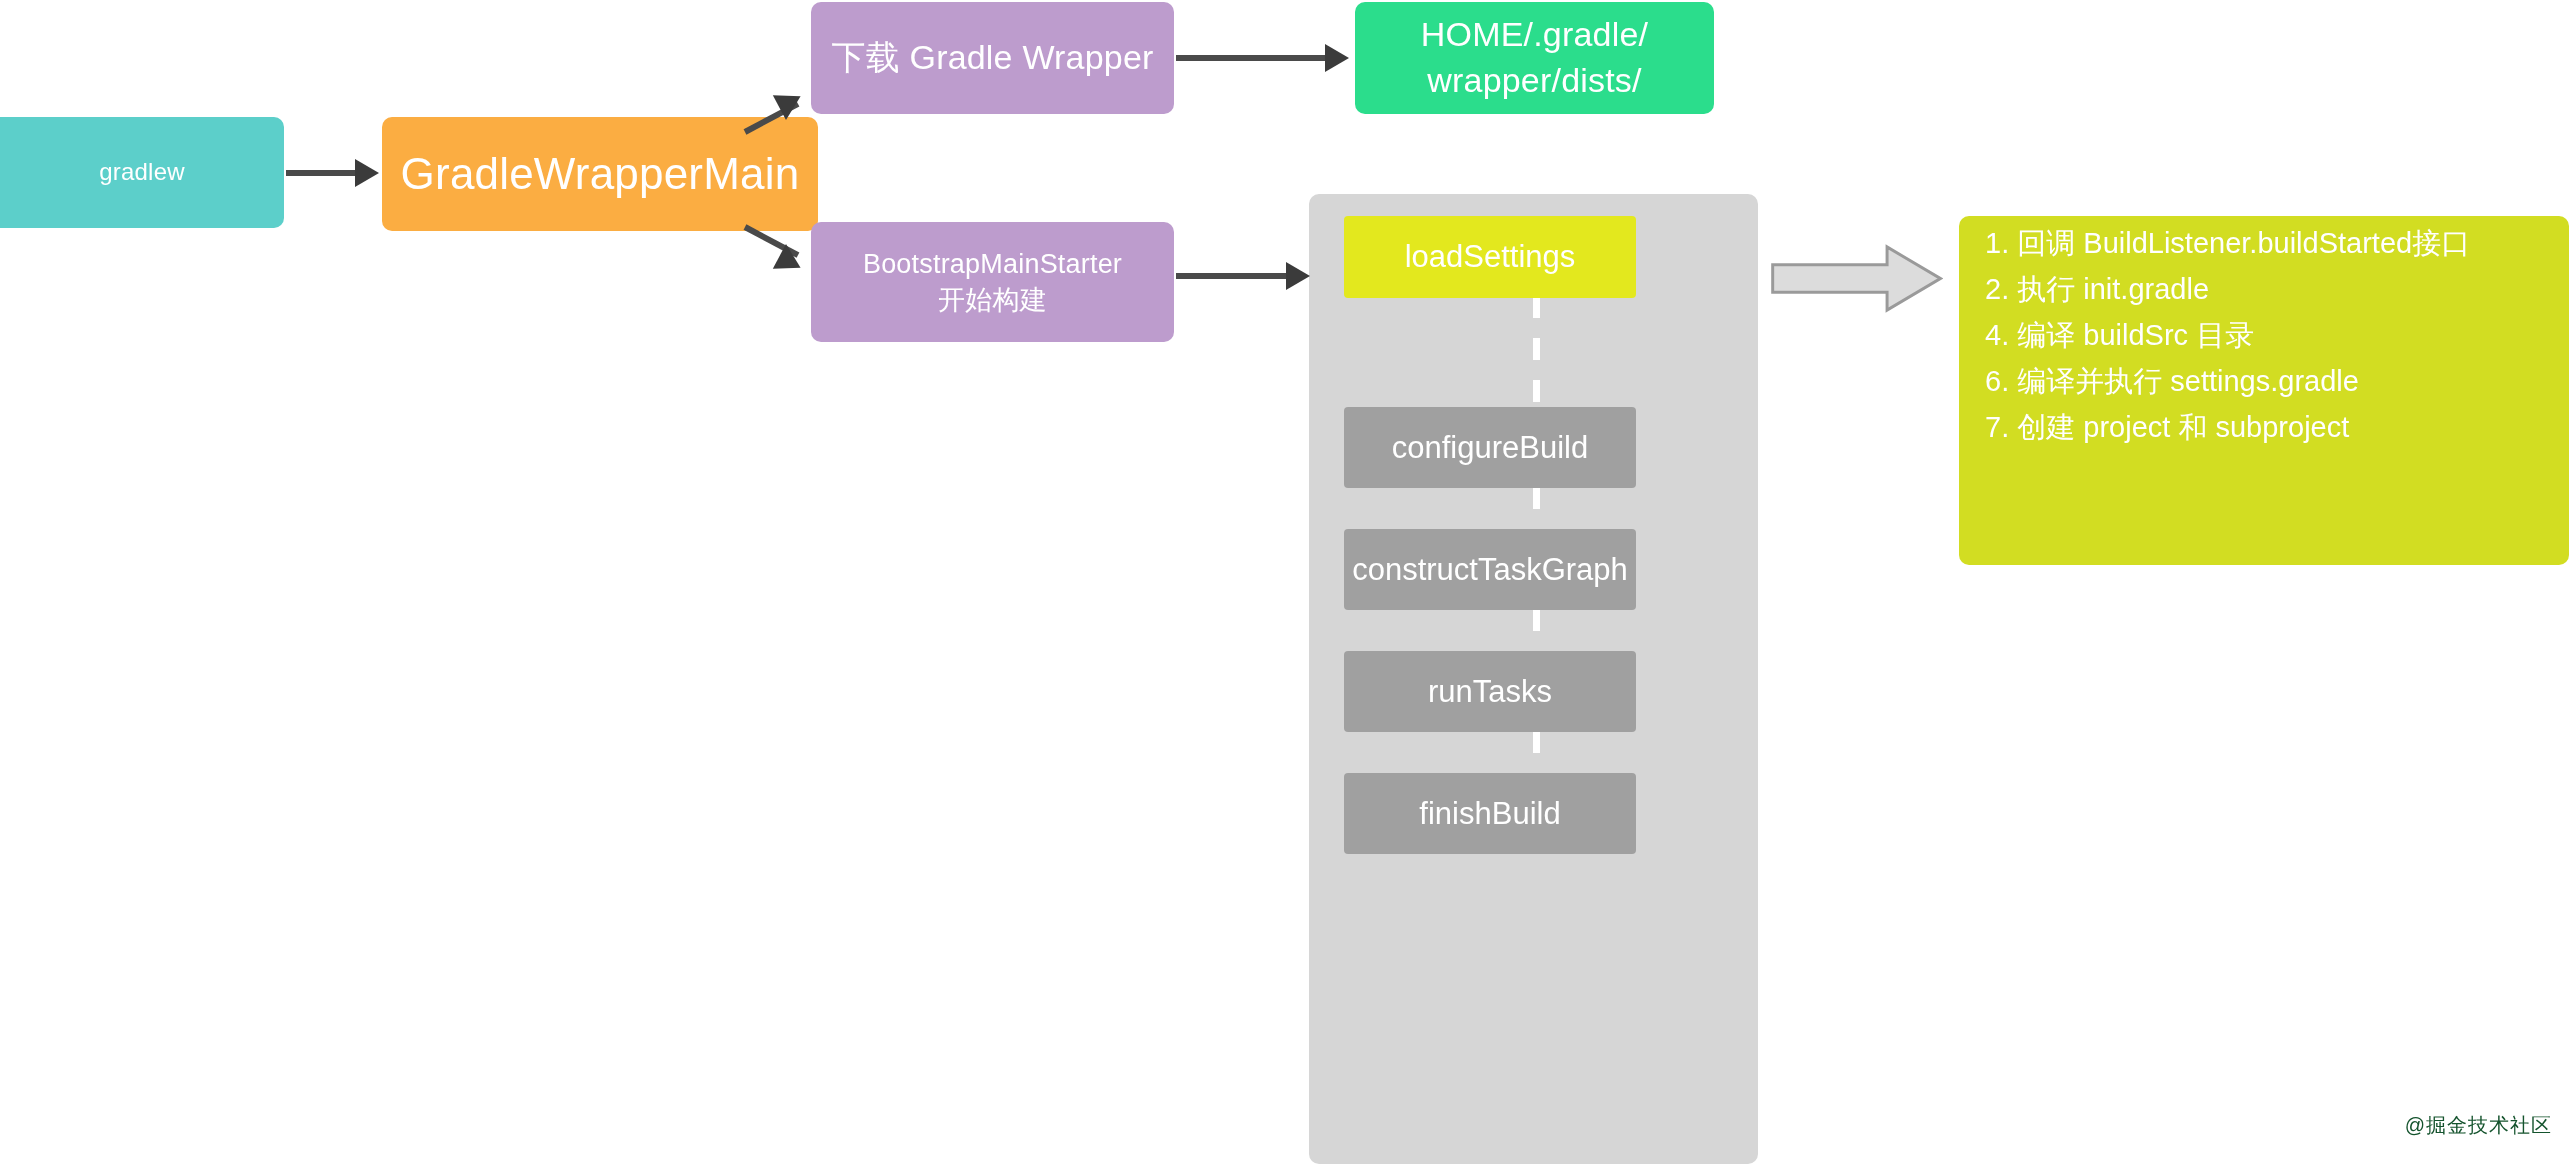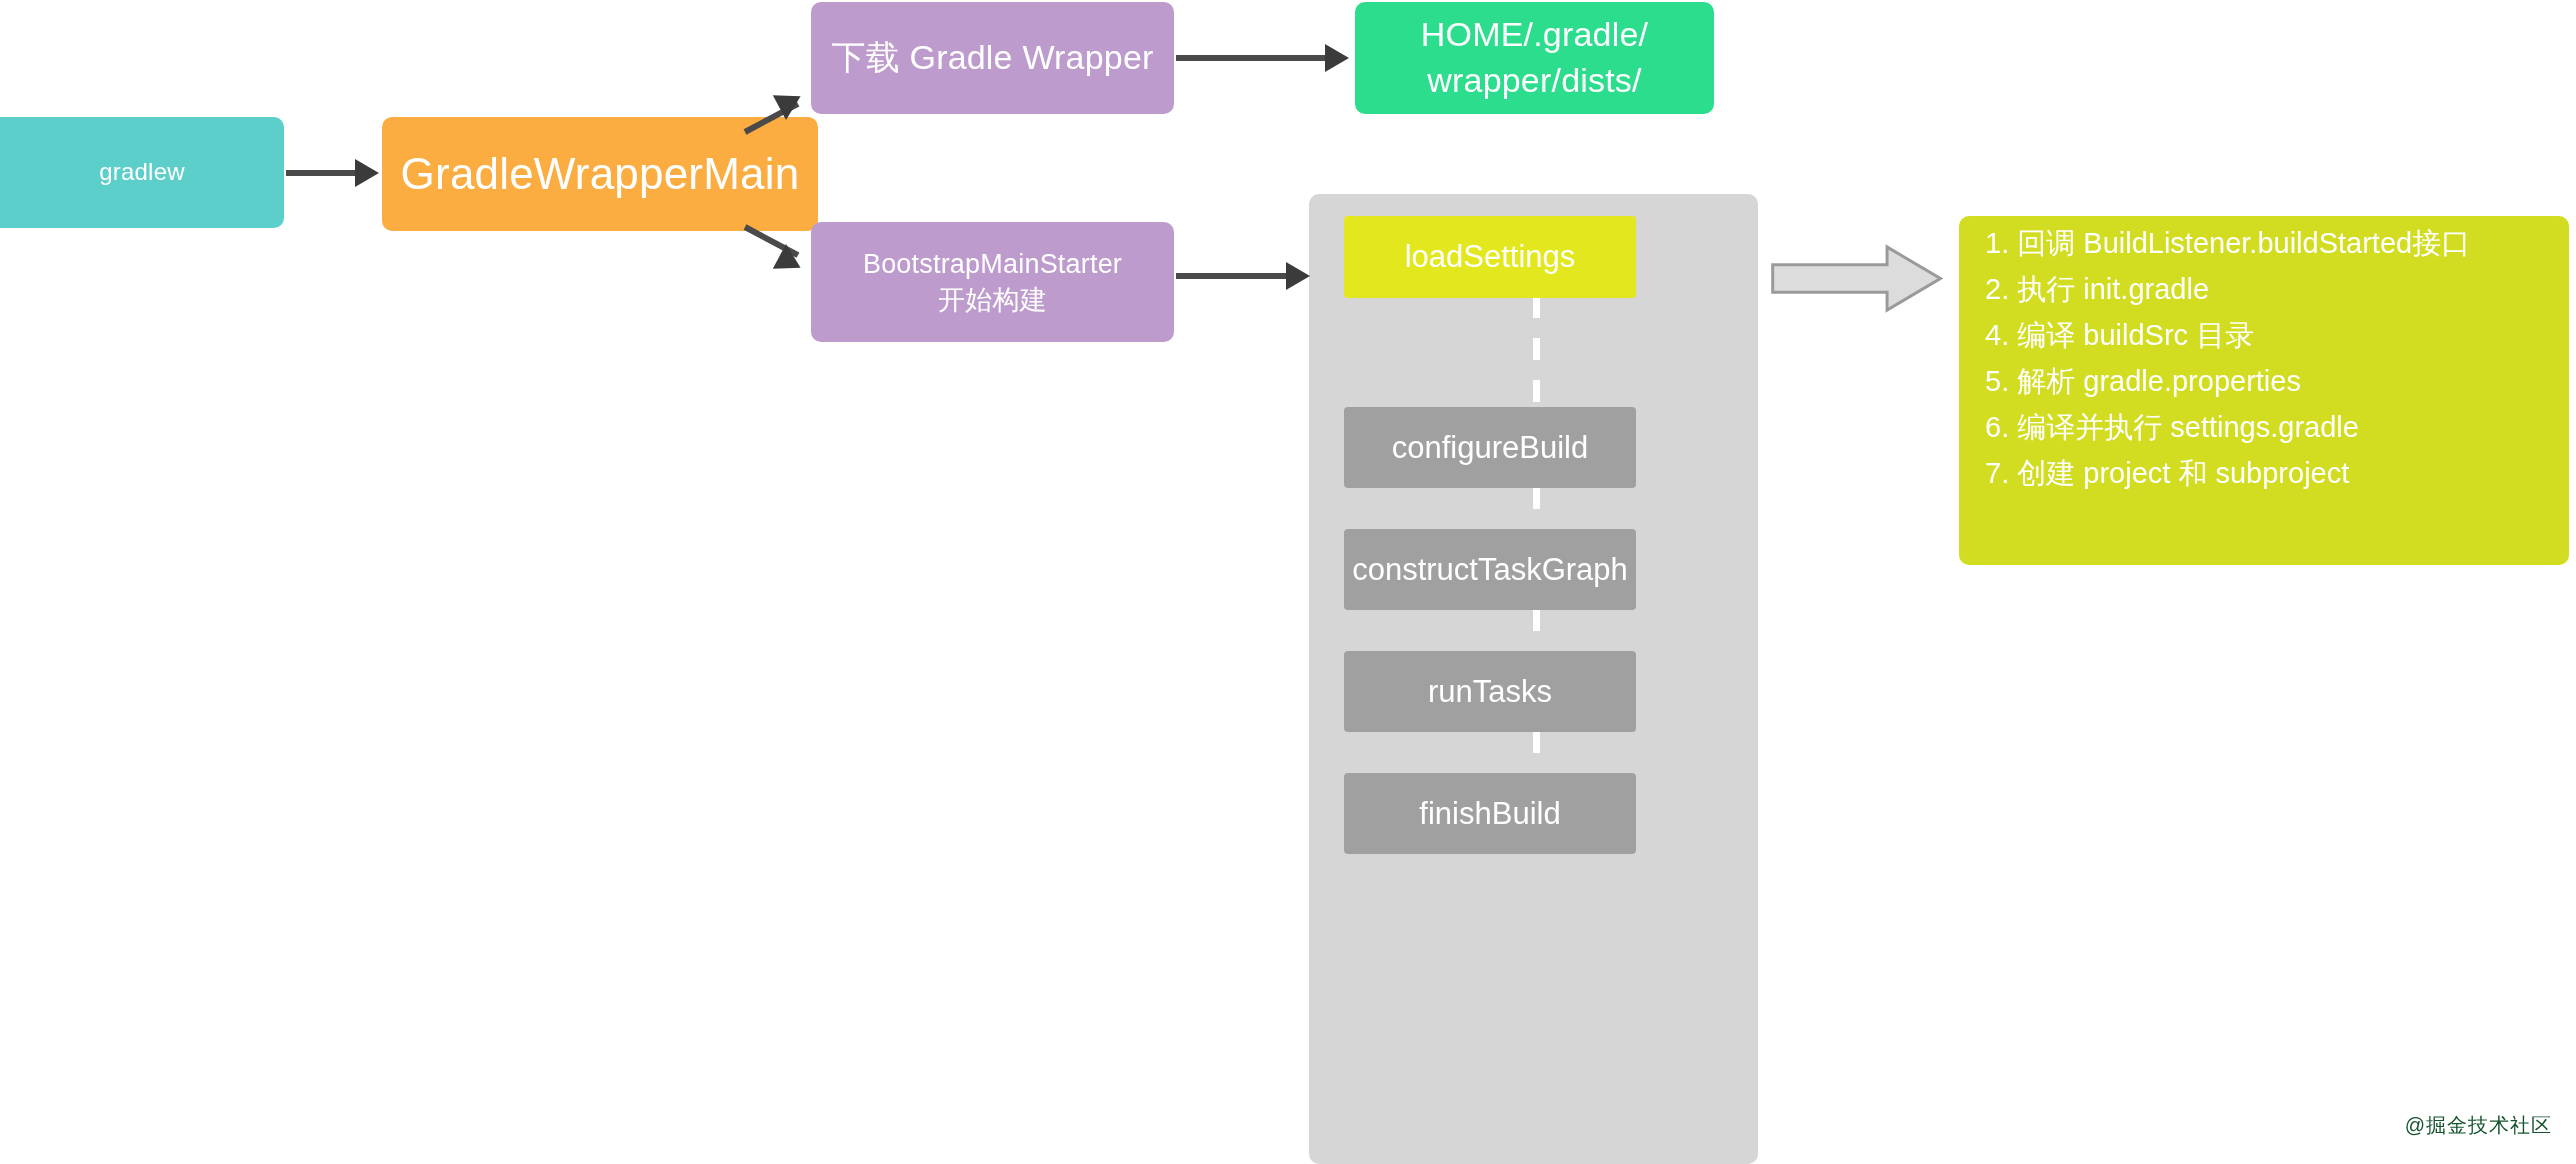--- a/index.html
+++ b/index.html
@@ -208,21 +208,20 @@
   <div class="block-arrow">
     <svg width="173" height="71" viewBox="0 0 174 72" xmlns="http://www.w3.org/2000/svg">
       <polygon points="2,22 118,22 118,4 172,36 118,68 118,50 2,50" fill="#dcdcdc" stroke="#9a9a9a" stroke-width="3" stroke-linejoin="miter"></polygon>
     </svg>
   </div>
 
   <div class="list-box">
     <div class="row">1. 回调 BuildListener.buildStarted接口</div>
     <div class="row">2. 执行 init.gradle</div>
     <div class="row">4. 编译 buildSrc 目录</div>
-    <div class="row">5. 解析 gradle.properties</div>
     <div class="row">6. 编译并执行 settings.gradle</div>
     <div class="row">7. 创建 project 和 subproject</div>
   </div>
 
   <div class="watermark">@掘金技术社区</div>
 
 </div>
 
 
 </body></html>

